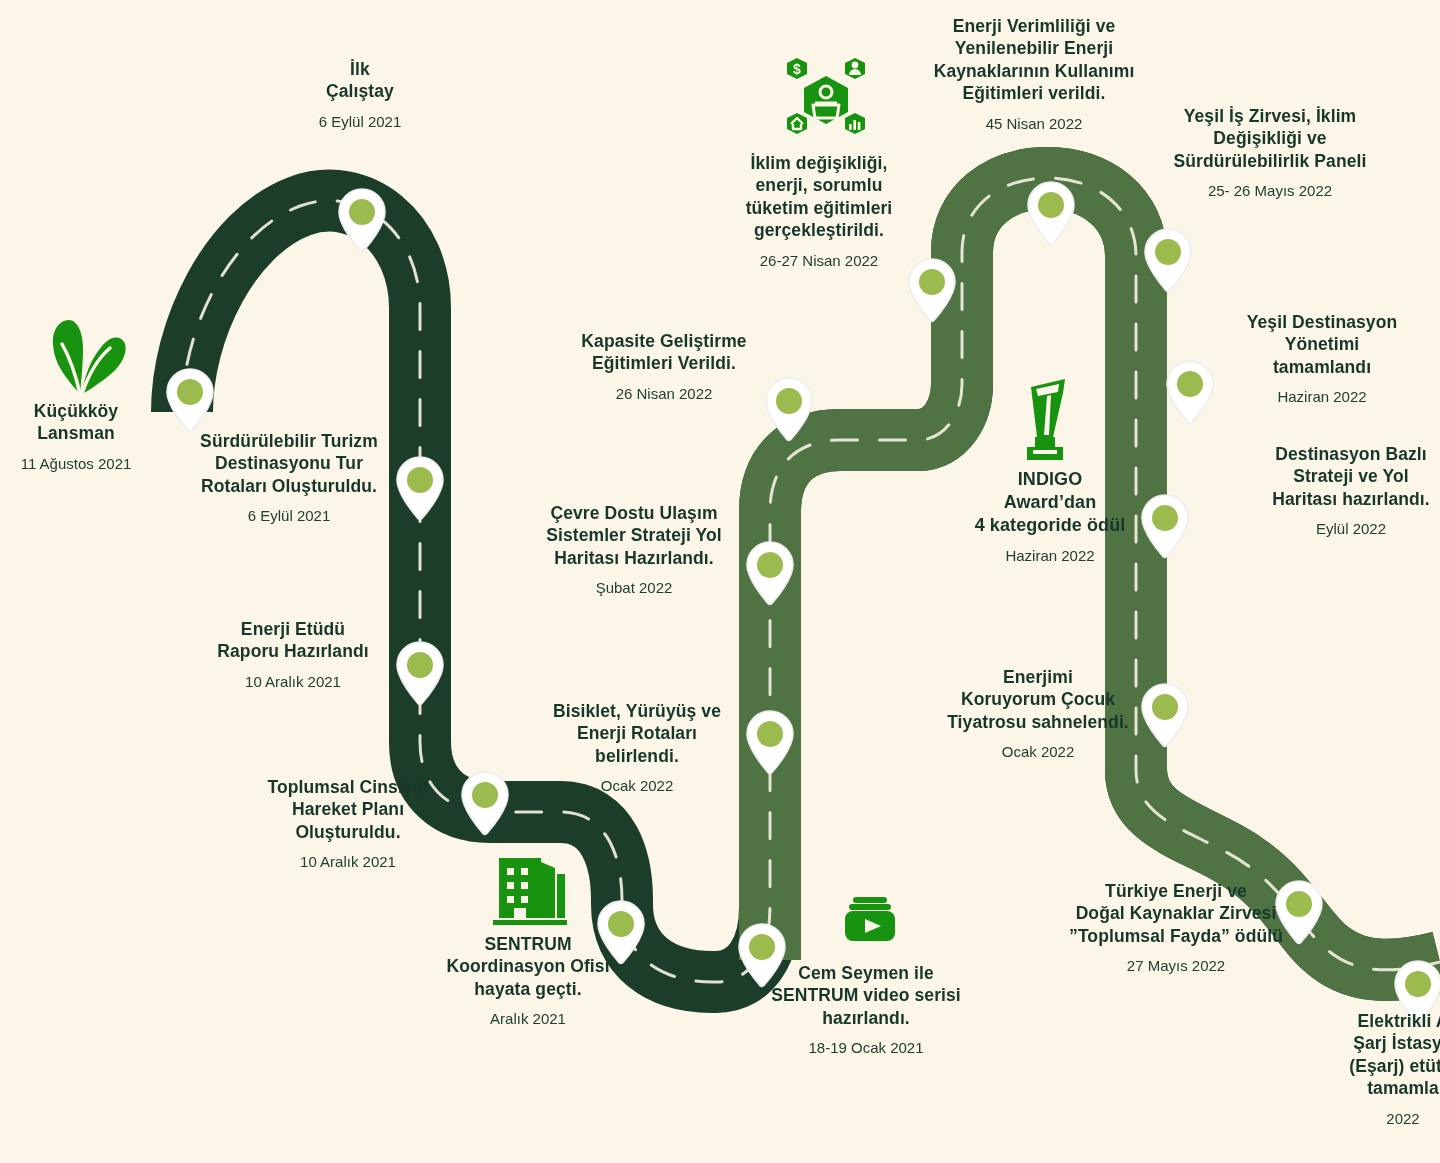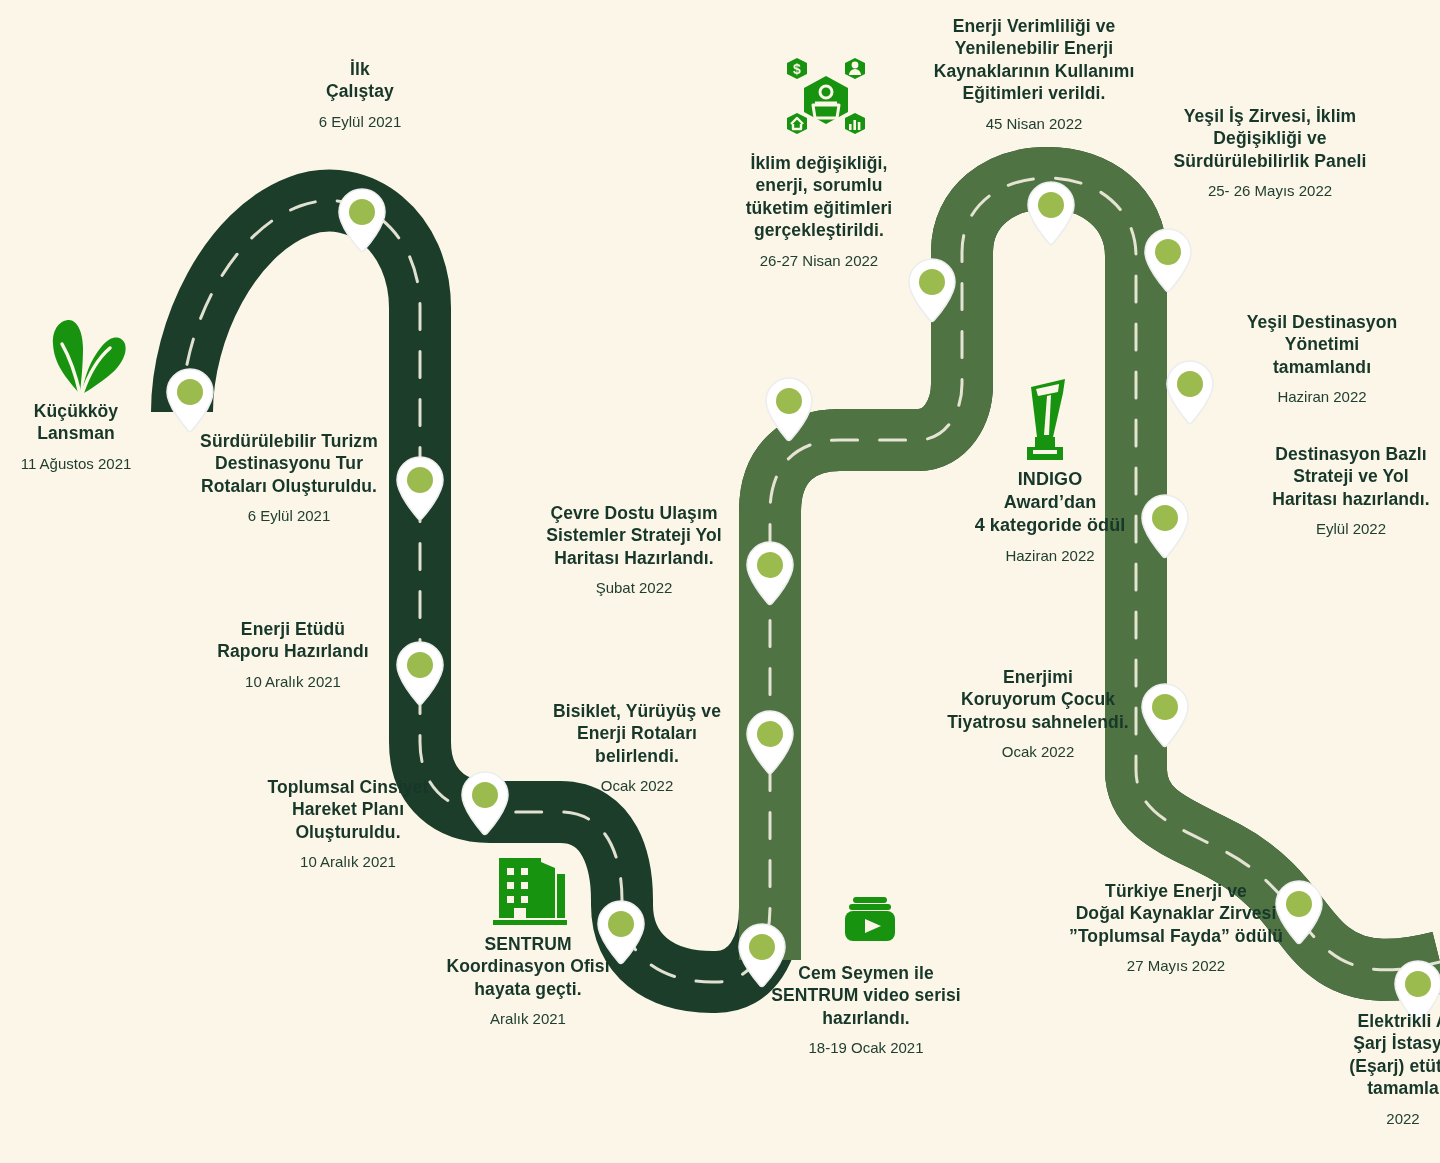--- a/index.html
+++ b/index.html
@@ -355,20 +355,25 @@
     <div class="dt">Ocak 2022</div>
   </div>
 
   <div class="label" style="left:528px;top:502px;width:212px;text-align:center;">
     <div class="ttl">Çevre Dostu Ulaşım
 Sistemler Strateji Yol
 Haritası Hazırlandı.</div>
     <div class="dt">Şubat 2022</div>
   </div>
 
+  <div class="label" style="left:565px;top:330px;width:198px;">
+    <div class="ttl">Kapasite Geliştirme
+Eğitimleri Verildi.</div>
+    <div class="dt">26 Nisan 2022</div>
+  </div>
 
   <div class="label" style="left:730px;top:152px;width:178px;">
     <div class="ttl">İklim değişikliği,
 enerji, sorumlu
 tüketim eğitimleri
 gerçekleştirildi.</div>
     <div class="dt">26-27 Nisan 2022</div>
   </div>
 
   <div class="label" style="left:910px;top:4px;width:248px;margin-top:11px;">

